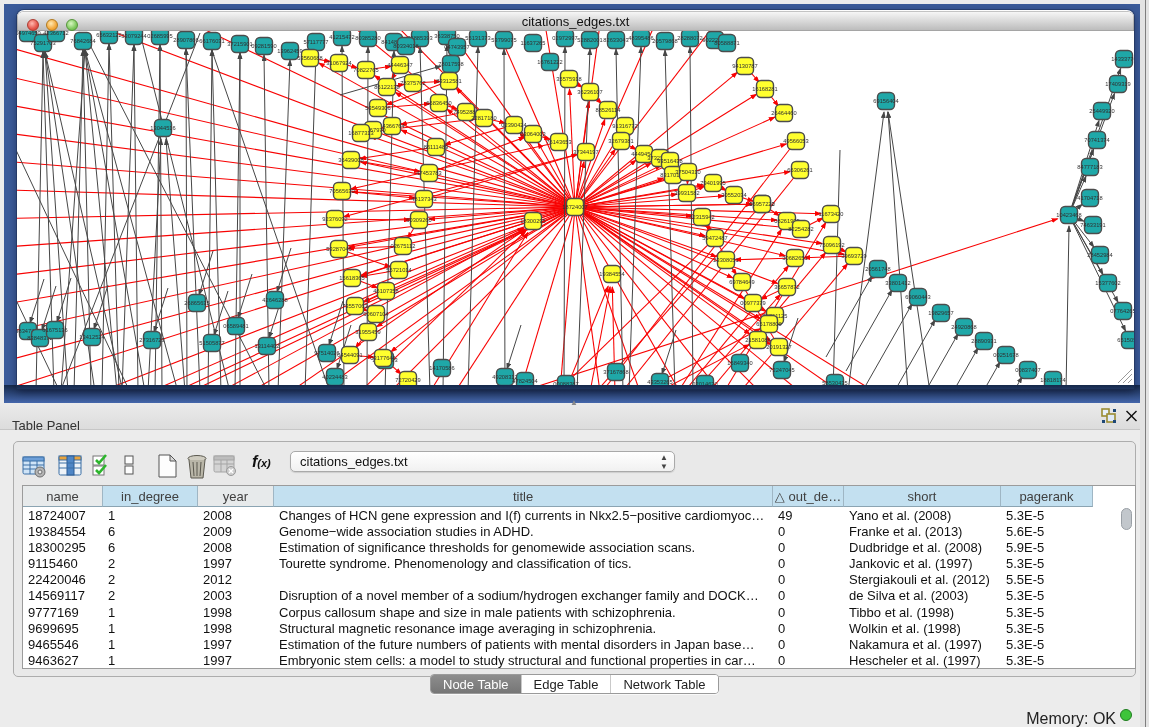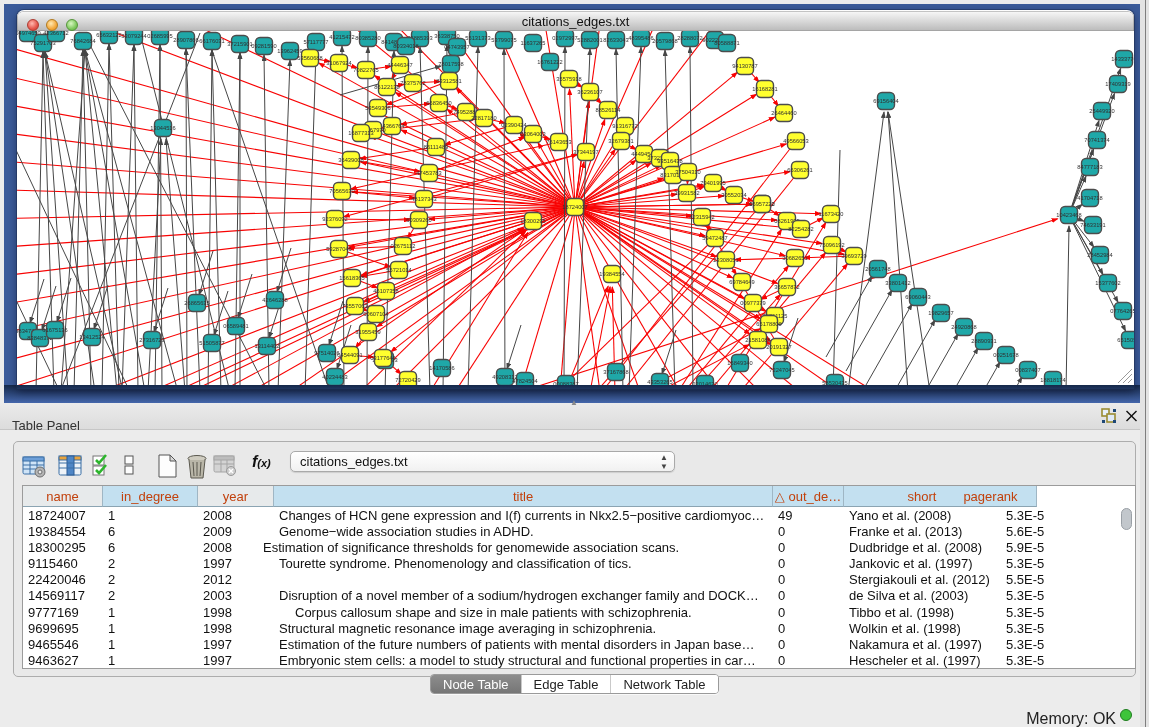--- a/index.html
+++ b/index.html
@@ -26,21 +26,21 @@
 .ic { position:absolute; top:11px; }
 .fx { position:absolute; left:238px; top:11px; font-size:16px; font-weight:bold; font-style:italic; color:#111; }
 .fx span { font-size:11px; }
 #combo { position:absolute; left:276px; top:9px; width:385px; height:21px; border:1px solid #a9a9a9;
   border-radius:5px; background:linear-gradient(#ffffff,#f1f1f1); box-shadow:0 1px 1px rgba(0,0,0,0.12);
   font-size:13px; color:#111; line-height:19px; padding-left:9px; }
 #combo .arr { position:absolute; right:6px; top:1px; font-size:8px; color:#444; line-height:9px; text-align:center; }
 #tablewrap { position:absolute; left:8px; top:43px; width:1114px; height:184px; background:#fff;
   border:1px solid #9b9b9b; }
 .hc { position:absolute; top:0; height:21px; border-right:1px solid #9fb6c4; border-bottom:1px solid #8ba4b2;
-  font-size:13px; color:#c2410c; text-align:center; line-height:21px; }
+  font-size:13px; color:#404040; text-align:center; line-height:21px; }
 #thead { position:absolute; left:-22px; top:0; width:1092px; height:21px; }
 #tbody { position:absolute; left:0; top:21px; width:1112px; height:161px; overflow:hidden; }
 .tr { position:relative; height:16.1px; }
 .tr span { position:absolute; top:1px; font-size:13px; color:#111; white-space:nowrap; overflow:hidden; }
 #sbar { position:absolute; right:3px; top:22px; width:11px; height:22px; background:#c2c7cc;
   border:1px solid #9aa0a6; border-radius:6px; }
 #tabs { position:absolute; left:430px; top:244px; height:20px; display:flex;
   border:1px solid #9a9a9a; border-radius:4px; overflow:hidden; background:#fff;
   box-shadow:0 1px 0 rgba(255,255,255,0.7); }
 #tabs .tab { font-size:13px; color:#222; line-height:19px; padding:0 12px; background:#fff; border-left:1px solid #c9c9c9; }
@@ -721,21 +721,21 @@
 
       <div id="combo">citations_edges.txt<div class="arr">▲<br>▼</div></div>
       <div id="tablewrap">
         <div id="thead">
             <div class="hc" style="left:22px;width:80px;background:#e7eaeb">name</div>
             <div class="hc" style="left:102px;width:95px;background:#c3e0f0">in_degree</div>
             <div class="hc" style="left:197px;width:76px;background:#e7eaeb">year</div>
             <div class="hc" style="left:273px;width:499px;background:#c3e0f0">title</div>
             <div class="hc" style="left:772px;width:71px;background:#c3e0f0">△ out_de…</div>
             <div class="hc" style="left:843px;width:157px;background:#c3e0f0">short</div>
-            <div class="hc" style="left:944px;width:92px;background:#c3e0f0">pagerank</div>
+            <div class="hc" style="left:1000px;width:92px;background:#c3e0f0">pagerank</div>
           </div>
         <div id="tbody">
             <div class="tr">
               <span style="left:5px;width:75px">18724007</span>
               <span style="left:85px;width:90px">1</span>
               <span style="left:180px;width:71px">2008</span>
               <span style="left:256px;width:494px">Changes of HCN gene expression and I(f) currents in Nkx2.5−positive cardiomyoc…</span>
               <span style="left:755px;width:66px">49</span>
               <span style="left:826px;width:152px">Yano et al. (2008)</span>
               <span style="left:983px;width:87px">5.3E-5</span>
@@ -746,21 +746,21 @@
               <span style="left:180px;width:71px">2009</span>
               <span style="left:256px;width:494px">Genome−wide association studies in ADHD.</span>
               <span style="left:755px;width:66px">0</span>
               <span style="left:826px;width:152px">Franke et al. (2013)</span>
               <span style="left:983px;width:87px">5.6E-5</span>
             </div>
             <div class="tr">
               <span style="left:5px;width:75px">18300295</span>
               <span style="left:85px;width:90px">6</span>
               <span style="left:180px;width:71px">2008</span>
-              <span style="left:240px;width:494px">Estimation of significance thresholds for genomewide association scans.</span>
+              <span style="left:256px;width:494px">Estimation of significance thresholds for genomewide association scans.</span>
               <span style="left:755px;width:66px">0</span>
               <span style="left:826px;width:152px">Dudbridge et al. (2008)</span>
               <span style="left:983px;width:87px">5.9E-5</span>
             </div>
             <div class="tr">
               <span style="left:5px;width:75px">9115460</span>
               <span style="left:85px;width:90px">2</span>
               <span style="left:180px;width:71px">1997</span>
               <span style="left:256px;width:494px">Tourette syndrome. Phenomenology and classification of tics.</span>
               <span style="left:755px;width:66px">0</span>
@@ -781,21 +781,21 @@
               <span style="left:180px;width:71px">2003</span>
               <span style="left:256px;width:494px">Disruption of a novel member of a sodium/hydrogen exchanger family and DOCK…</span>
               <span style="left:755px;width:66px">0</span>
               <span style="left:826px;width:152px">de Silva et al. (2003)</span>
               <span style="left:983px;width:87px">5.3E-5</span>
             </div>
             <div class="tr">
               <span style="left:5px;width:75px">9777169</span>
               <span style="left:85px;width:90px">1</span>
               <span style="left:180px;width:71px">1998</span>
-              <span style="left:272px;width:494px">Corpus callosum shape and size in male patients with schizophrenia.</span>
+              <span style="left:256px;width:494px">Corpus callosum shape and size in male patients with schizophrenia.</span>
               <span style="left:755px;width:66px">0</span>
               <span style="left:826px;width:152px">Tibbo et al. (1998)</span>
               <span style="left:983px;width:87px">5.3E-5</span>
             </div>
             <div class="tr">
               <span style="left:5px;width:75px">9699695</span>
               <span style="left:85px;width:90px">1</span>
               <span style="left:180px;width:71px">1998</span>
               <span style="left:256px;width:494px">Structural magnetic resonance image averaging in schizophrenia.</span>
               <span style="left:755px;width:66px">0</span>

